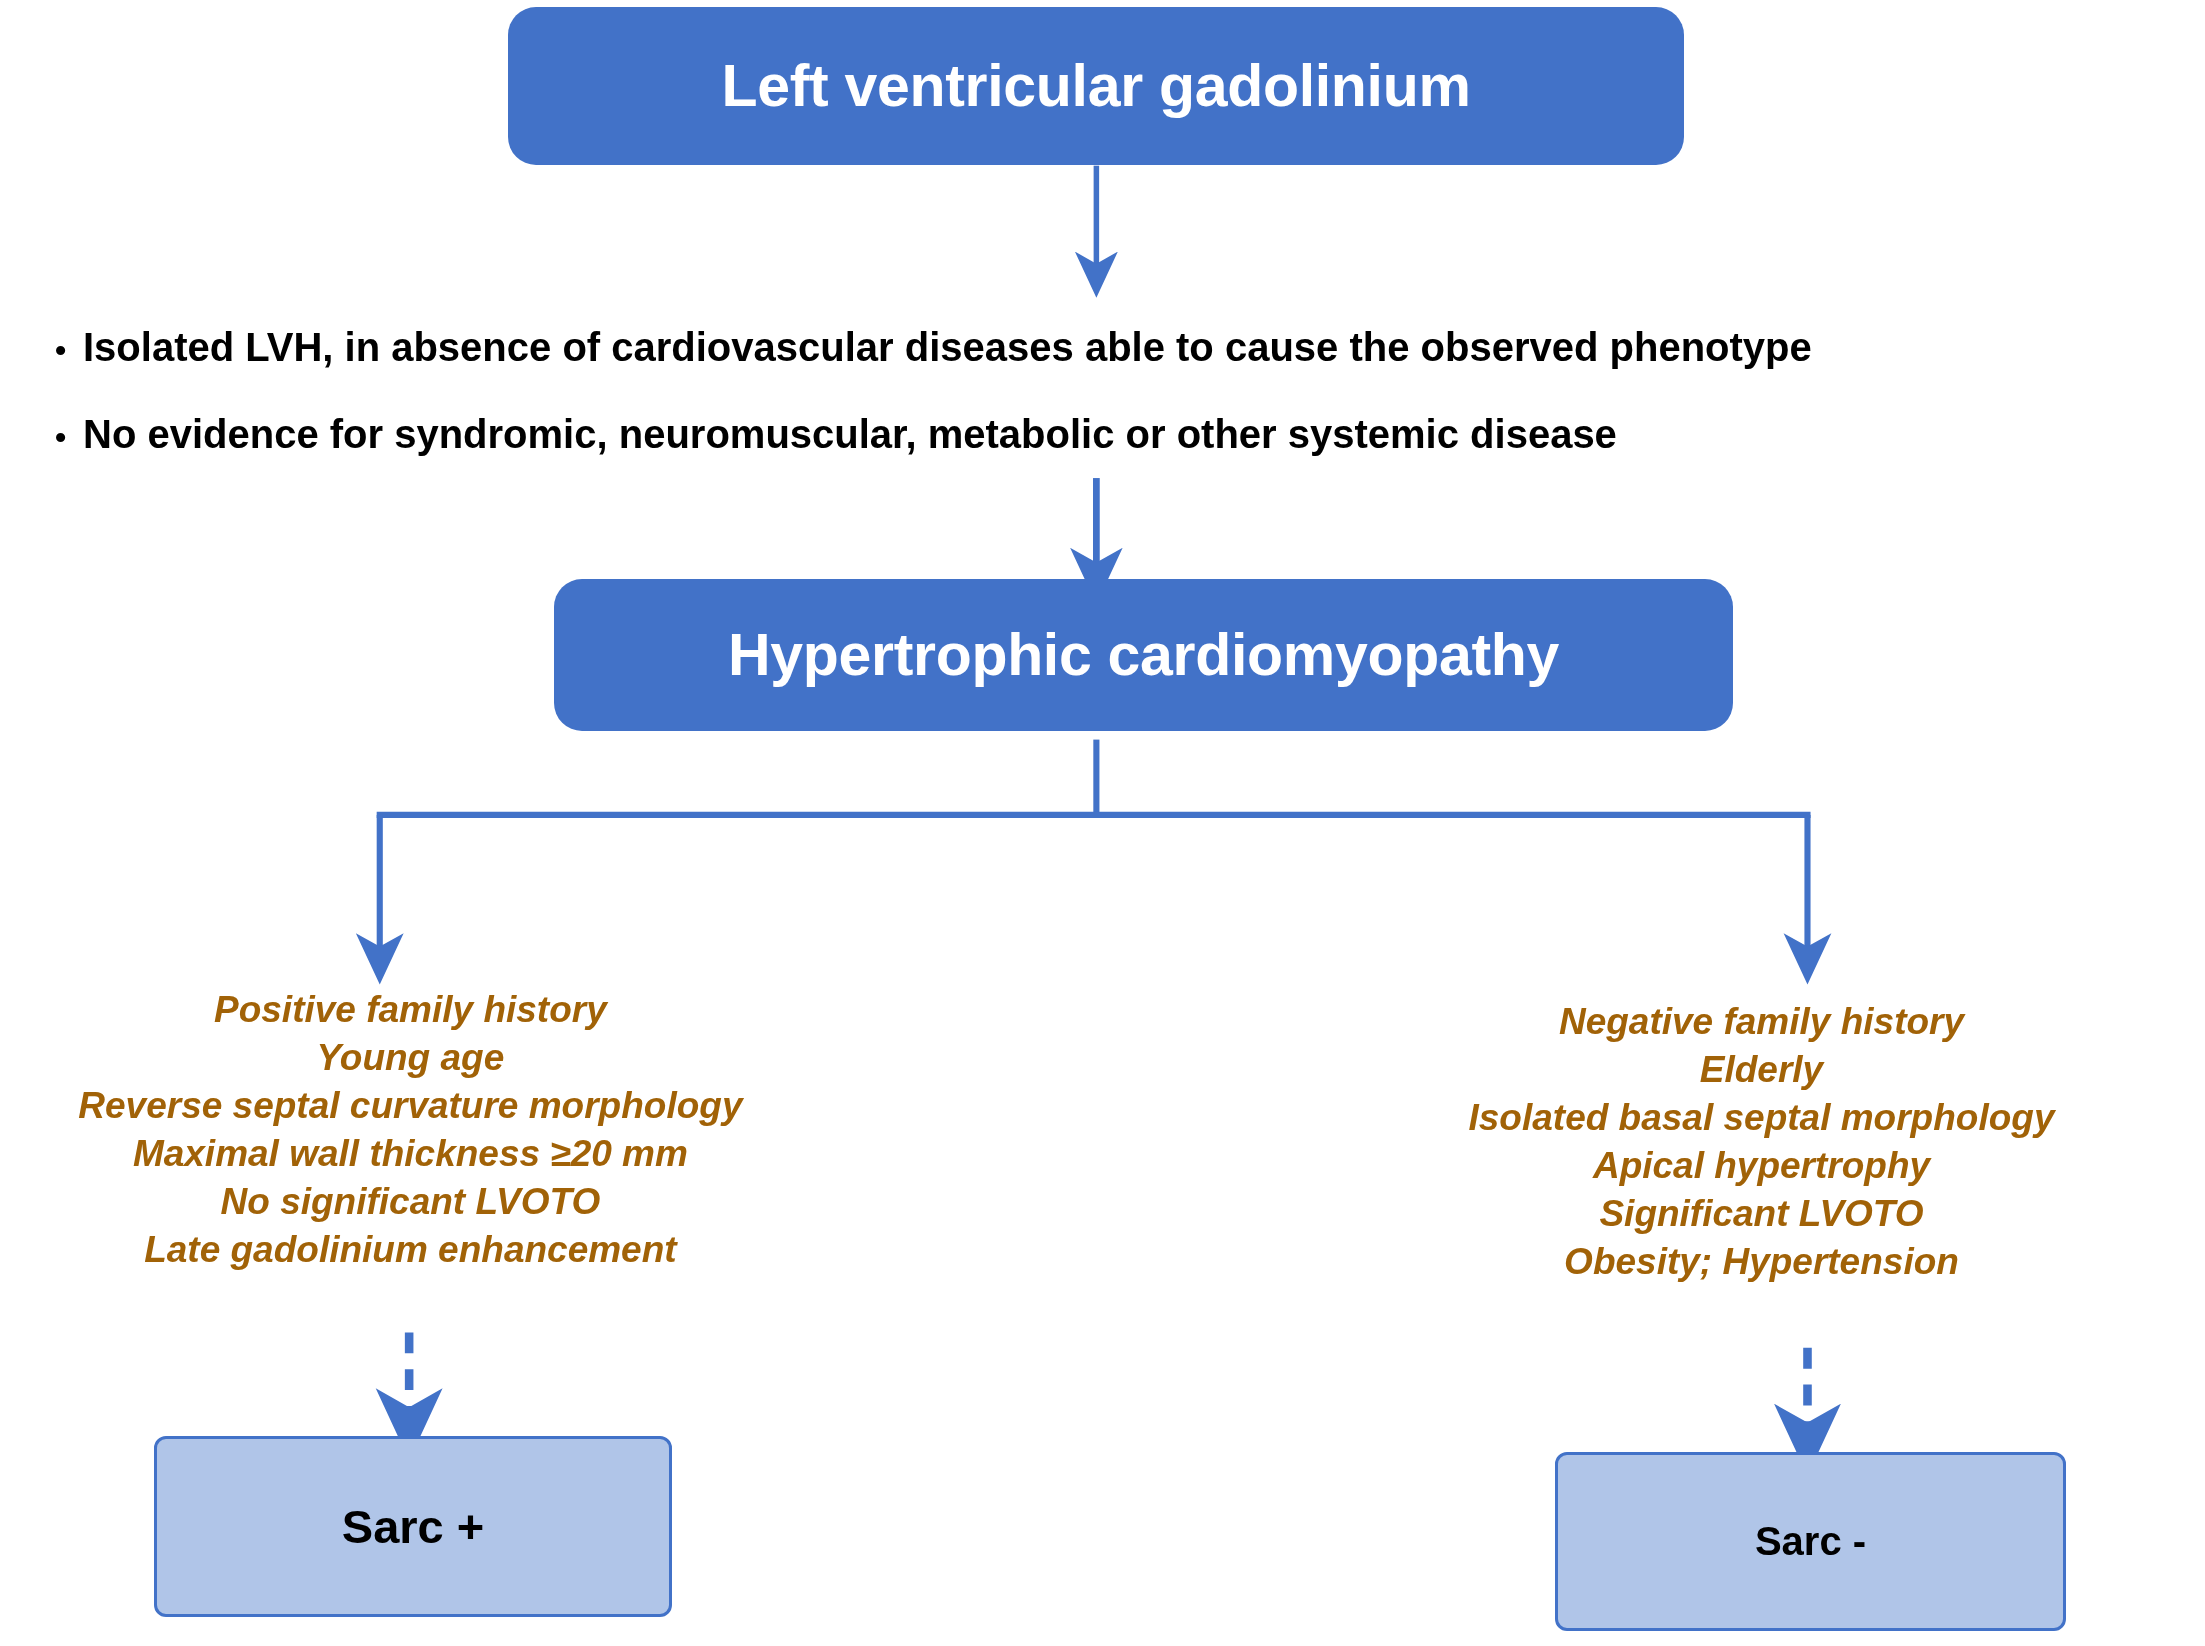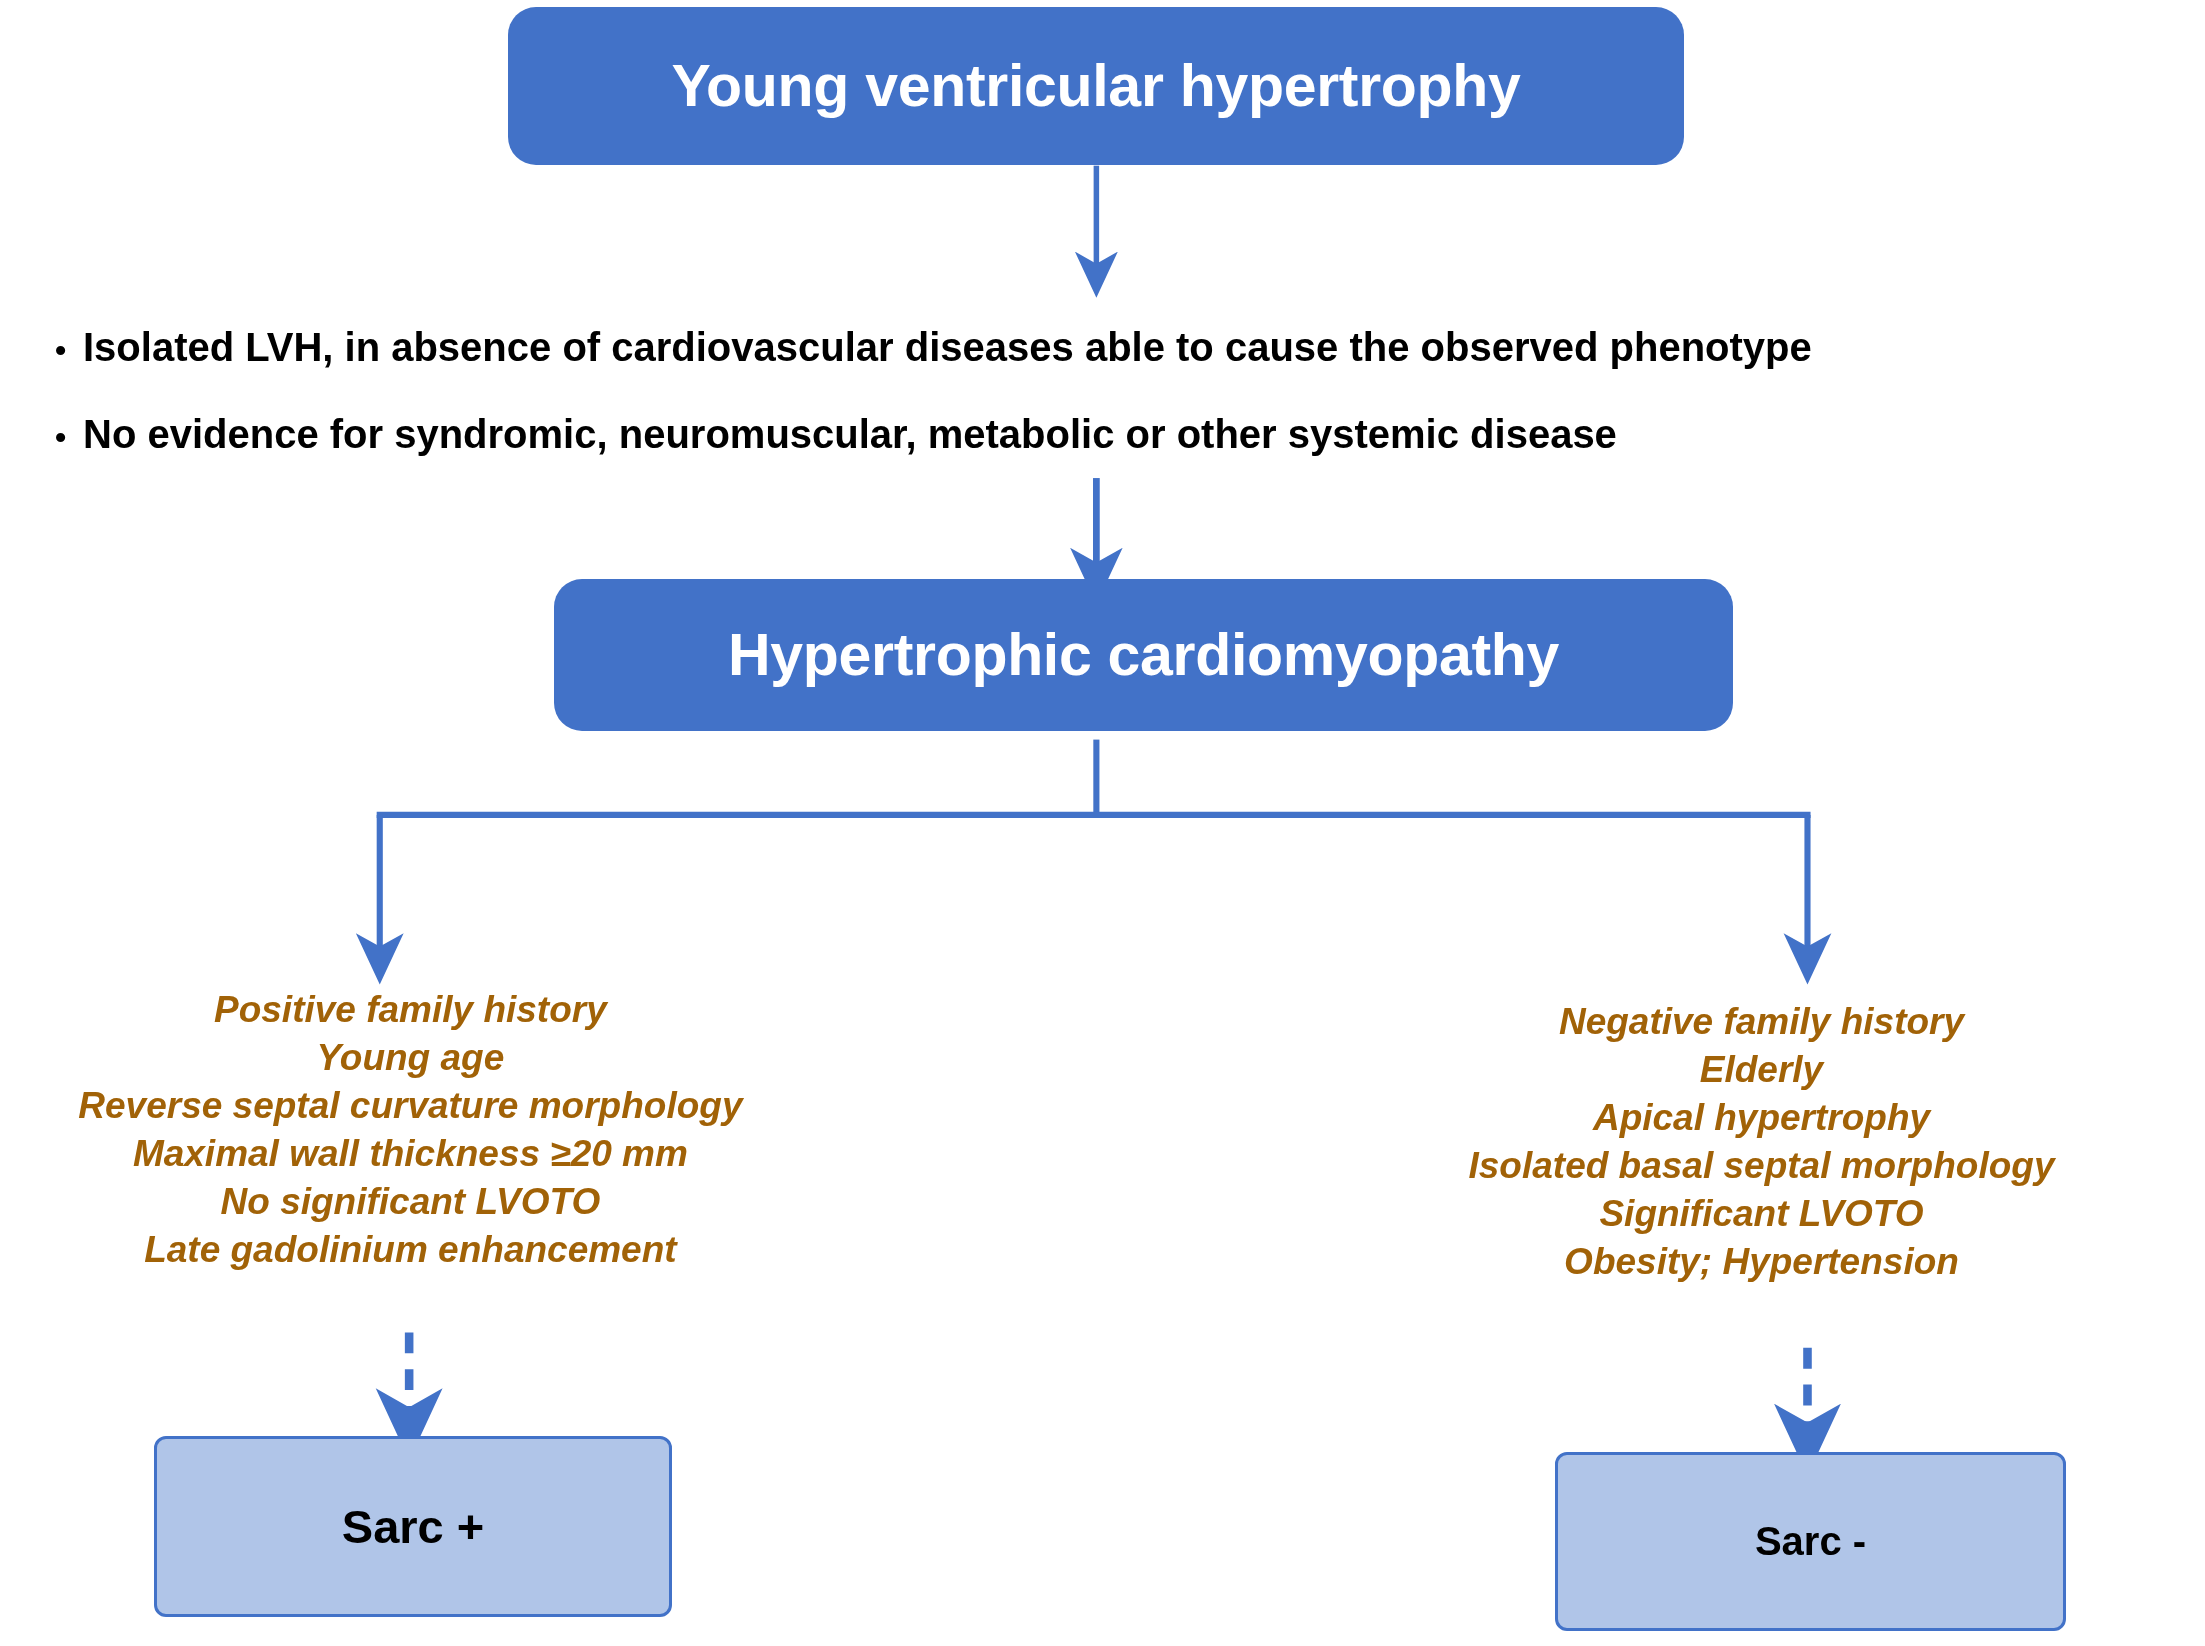--- a/index.html
+++ b/index.html
@@ -123,21 +123,21 @@
 
     <line x1="1790" y1="1207" x2="1790" y2="1330" stroke="#4272C8" stroke-width="10"></line>
     <line x1="615" y1="1330" x2="2956" y2="1330" stroke="#4272C8" stroke-width="10"></line>
     <line x1="620" y1="1330" x2="620" y2="1565" stroke="#4272C8" stroke-width="10" marker-end="url(#arrowhead)"></line>
     <line x1="2951" y1="1330" x2="2951" y2="1565" stroke="#4272C8" stroke-width="10" marker-end="url(#arrowhead)"></line>
 
     <line x1="668" y1="2175" x2="668" y2="2325" stroke="#4272C8" stroke-width="14" stroke-dasharray="34 26" marker-end="url(#arrowhead)"></line>
     <line x1="2951" y1="2200" x2="2951" y2="2350" stroke="#4272C8" stroke-width="14" stroke-dasharray="34 26" marker-end="url(#arrowhead)"></line>
   </svg>
 
-  <div class="box box-primary" id="box-lvh">Young ventricular hypertrophy</div>
+  <div class="box box-primary" id="box-lvh">Left ventricular gadolinium</div>
 
   <div class="criteria" id="criteria-1">
     <span class="dot">•</span><span>Isolated LVH, in absence of cardiovascular diseases able to cause the observed phenotype</span>
   </div>
 
   <div class="criteria" id="criteria-2">
     <span class="dot">•</span><span>No evidence for syndromic, neuromuscular, metabolic or other systemic disease</span>
   </div>
 
   <div class="box box-primary" id="box-hcm">Hypertrophic cardiomyopathy</div>
@@ -147,22 +147,22 @@
     <span class="feature-line">Young age</span>
     <span class="feature-line">Reverse septal curvature morphology</span>
     <span class="feature-line">Maximal wall thickness ≥20 mm</span>
     <span class="feature-line">No significant LVOTO</span>
     <span class="feature-line">Late gadolinium enhancement</span>
   </div>
 
   <div class="feature-list" id="features-right">
     <span class="feature-line">Negative family history</span>
     <span class="feature-line">Elderly</span>
+    <span class="feature-line">Isolated basal septal morphology</span>
     <span class="feature-line">Apical hypertrophy</span>
-    <span class="feature-line">Isolated basal septal morphology</span>
     <span class="feature-line">Significant LVOTO</span>
     <span class="feature-line">Obesity; Hypertension</span>
   </div>
 
   <div class="box box-outcome" id="box-sarc-pos">Sarc +</div>
 
   <div class="box box-outcome" id="box-sarc-neg">Sarc -</div>
 
 </div>
 

